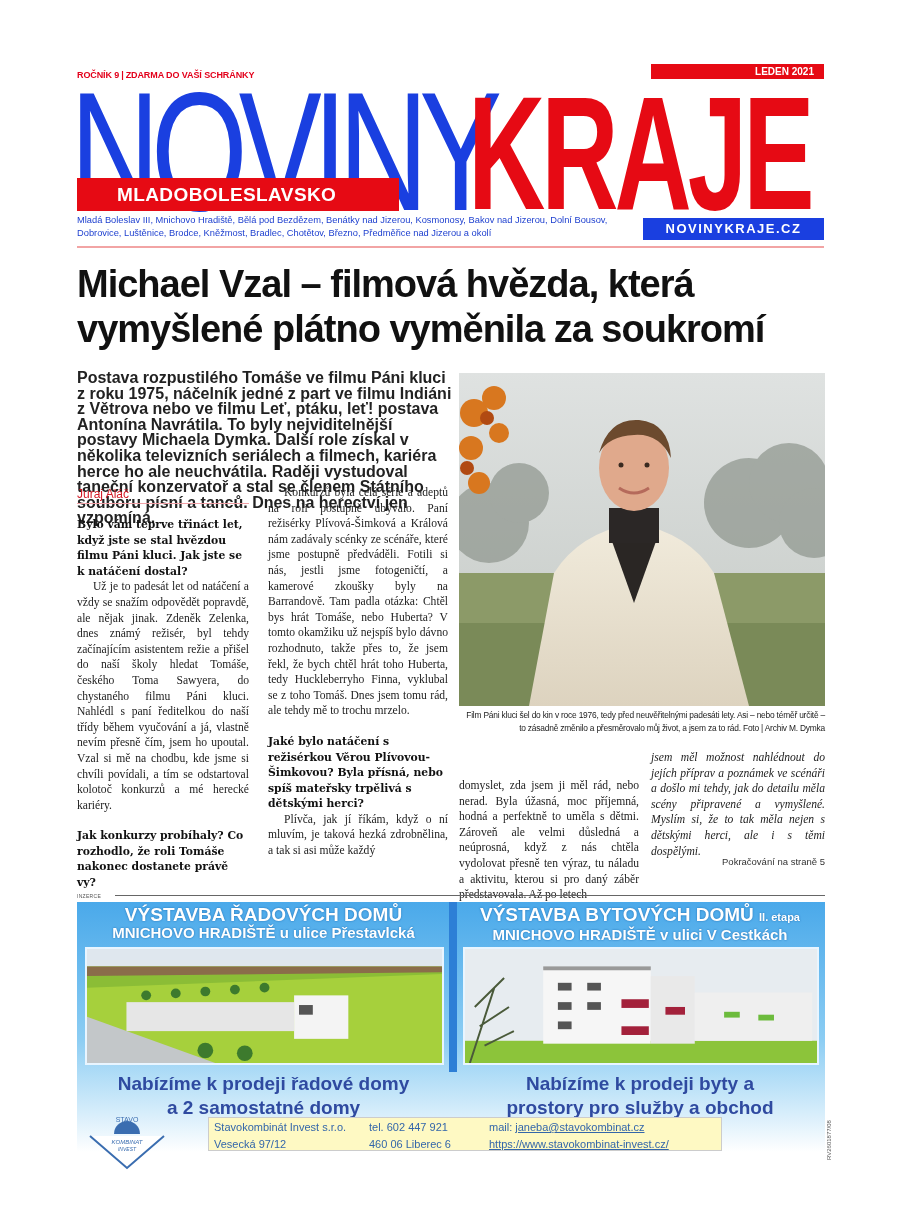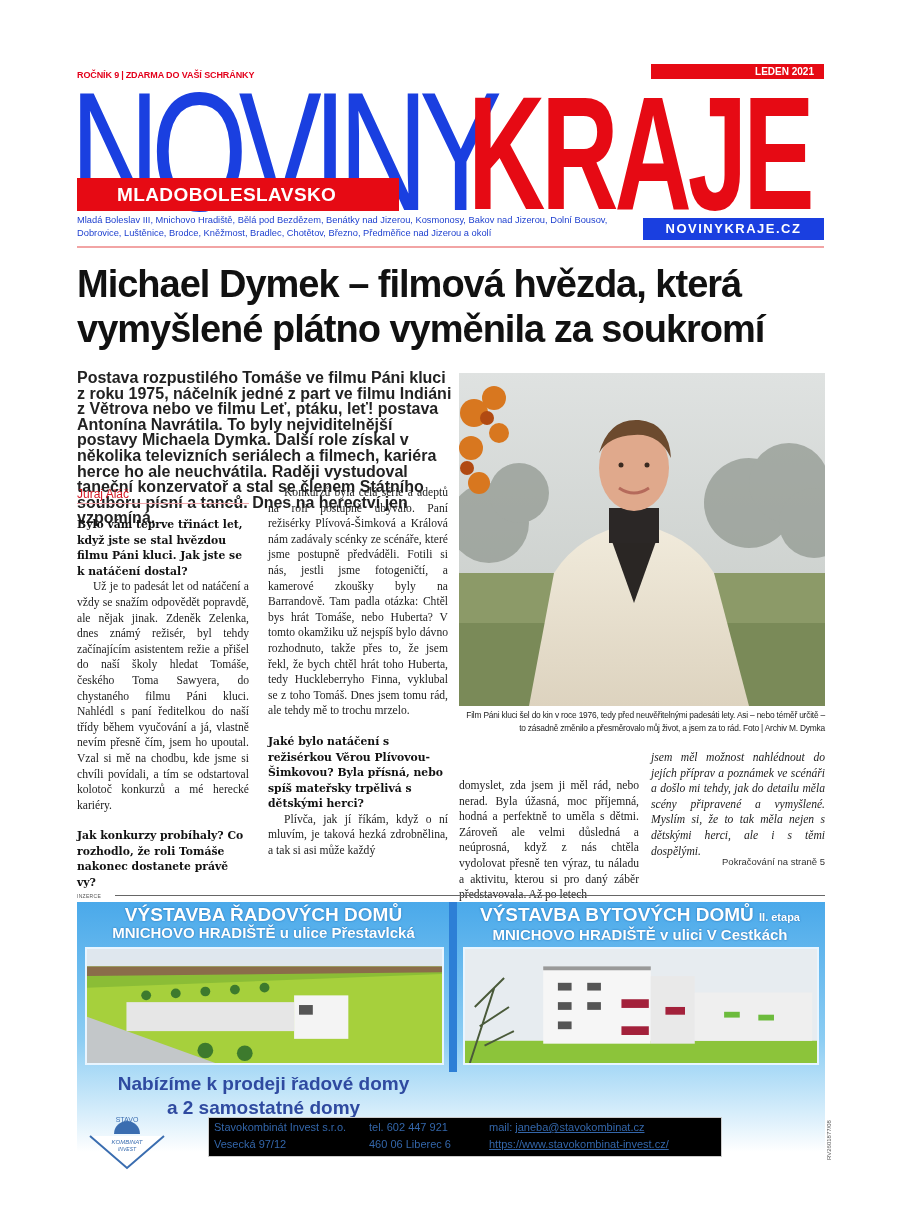--- a/index.html
+++ b/index.html
@@ -51,21 +51,21 @@
   .ad-panel { position: absolute; top: 0; height: 250px; }
   .ad-panel.left { left: 0; width: 373px; }
   .ad-panel.right { left: 378px; width: 370px; }
   .ad-divider { position: absolute; left: 372px; top: 0; width: 8px; height: 170px; background: #2d7fd6; }
   .ad-title { position: absolute; left: 0; top: 4px; width: 100%; text-align: center; color: #fff; font-weight: bold; line-height: 18px; text-shadow: 0 0 2px #1b6ab0; }
   .ad-title .l1 { display: block; font-size: 19px; }
   .ad-title .l2 { display: block; font-size: 15px; }
   .ad-title .small { font-size: 11px; }
   .ad-img { position: absolute; top: 45px; left: 8px; right: 6px; height: 118px; border: 2px solid #e8f5ff; overflow: hidden; }
   .ad-offer { position: absolute; top: 170px; width: 100%; text-align: center; color: #2f4aa0; font-weight: bold; font-size: 19px; line-height: 24px; }
-  .ad-contact { left: 208px; top: 1117px; width: 514px; height: 40px; background: #000000; border: 1px solid #ccc; font-size: 11px; color: #3366aa; }
+  .ad-contact { left: 208px; top: 1117px; width: 514px; height: 34px; background: #fef9c3; border: 1px solid #ccc; font-size: 11px; color: #3366aa; }
   .ad-contact .cell { position: absolute; white-space: nowrap; }
   .ad-contact .link { text-decoration: underline; }
   .logo-stavo { left: 86px; top: 1112px; width: 82px; height: 58px; }
   .vert-code { left: 826px; top: 1110px; font-size: 6px; color: #555; transform: rotate(-90deg); transform-origin: left top; white-space: nowrap; }
 </style>
 </head>
 <body>
 
 <div class="abs issue-line">
   <span>ROČNÍK 9</span><span class="sep">|</span><span>ZDARMA DO VAŠÍ SCHRÁNKY</span>
@@ -77,21 +77,21 @@
 <div class="abs region-bar">MLADOBOLESLAVSKO</div>
 
 <div class="abs towns">
   <div>Mladá Boleslav III, Mnichovo Hradiště, Bělá pod Bezdězem, Benátky nad Jizerou, Kosmonosy, Bakov nad Jizerou, Dolní Bousov,</div>
   <div>Dobrovice, Luštěnice, Brodce, Kněžmost, Bradlec, Chotětov, Březno, Předměřice nad Jizerou a okolí</div>
 </div>
 <div class="abs site-bar">NOVINYKRAJE.CZ</div>
 <div class="abs masthead-rule"></div>
 
 <h1 class="abs headline">
-  <span style="display:block">Michael Dymek – filmová hvězda, která</span>
+  <span style="display:block">Michael Vzal – filmová hvězda, která</span>
   <span style="display:block">vymyšlené plátno vyměnila za soukromí</span>
 </h1>
 
 <p class="abs lead">Postava rozpustilého Tomáše ve filmu Páni kluci z roku 1975, náčelník jedné z part ve filmu Indiáni z Větrova nebo ve filmu Leť, ptáku, leť! postava Antonína Navrátila. To byly nejviditelnější postavy Michaela Dymka. Další role získal v několika televizních seriálech a filmech, kariéra herce ho ale neuchvátila. Raději vystudoval taneční konzervatoř a stal se členem Státního souboru písní a tanců. Dnes na herectví jen vzpomíná.</p>
 <div class="abs author">Juraj Aláč</div>
 
 <div class="abs col col1">
   <p class="q">Bylo vám teprve třináct let, když jste se stal hvězdou filmu Páni kluci. Jak jste se k natáčení dostal?</p>
   <p>Už je to padesát let od natáčení a vždy se snažím odpovědět popravdě, ale nějak jinak. Zdeněk Zelenka, dnes známý režisér, byl tehdy začínajícím asistentem režie a přišel do naší školy hledat Tomáše, českého Toma Sawyera, do chystaného filmu Páni kluci. Nahlédl s paní ředitelkou do naší třídy během vyučování a já, vlastně nevím přesně čím, jsem ho upoutal. Vzal si mě na chodbu, kde jsme si chvíli povídali, a tím se odstartoval kolotoč konkurzů a mé herecké kariéry.</p>
   <div class="gap"></div>
@@ -228,20 +228,24 @@
         <rect x="235" y="45" width="120" height="50" fill="#efefef"></rect>
         <g fill="#6cbb3c">
             <rect x="265" y="65" width="16" height="6"></rect>
             <rect x="300" y="68" width="16" height="6"></rect>
           </g>
         <g stroke="#4a5a3a" stroke-width="2" fill="none">
             <path d="M5 118 L30 40 M15 80 L45 60 M10 60 L40 30 M20 100 L50 85"></path>
           </g>
       </svg>
     </div>
+    <div class="ad-offer">
+      <span style="display:block">Nabízíme k prodeji byty a</span>
+      <span style="display:block">prostory pro služby a obchod</span>
+    </div>
   </div>
 </div>
 
 <div class="abs logo-stavo">
   <svg width="82" height="58" viewBox="0 0 82 58">
     <path d="M4 24 L41 56 L78 24" fill="#fff" stroke="#3a6db0" stroke-width="2"></path>
     <path d="M28 22 A13 13 0 0 1 54 22 Z" fill="#3a6db0"></path>
     <text x="41" y="10" font-size="7" text-anchor="middle" fill="#3a6db0" font-family="Liberation Sans, sans-serif">STAVO</text>
     <text x="41" y="32" font-size="6" font-style="italic" text-anchor="middle" fill="#3a6db0" font-family="Liberation Sans, sans-serif">KOMBINAT</text>
     <text x="41" y="39" font-size="5" font-style="italic" text-anchor="middle" fill="#3a6db0" font-family="Liberation Sans, sans-serif">INVEST</text>

